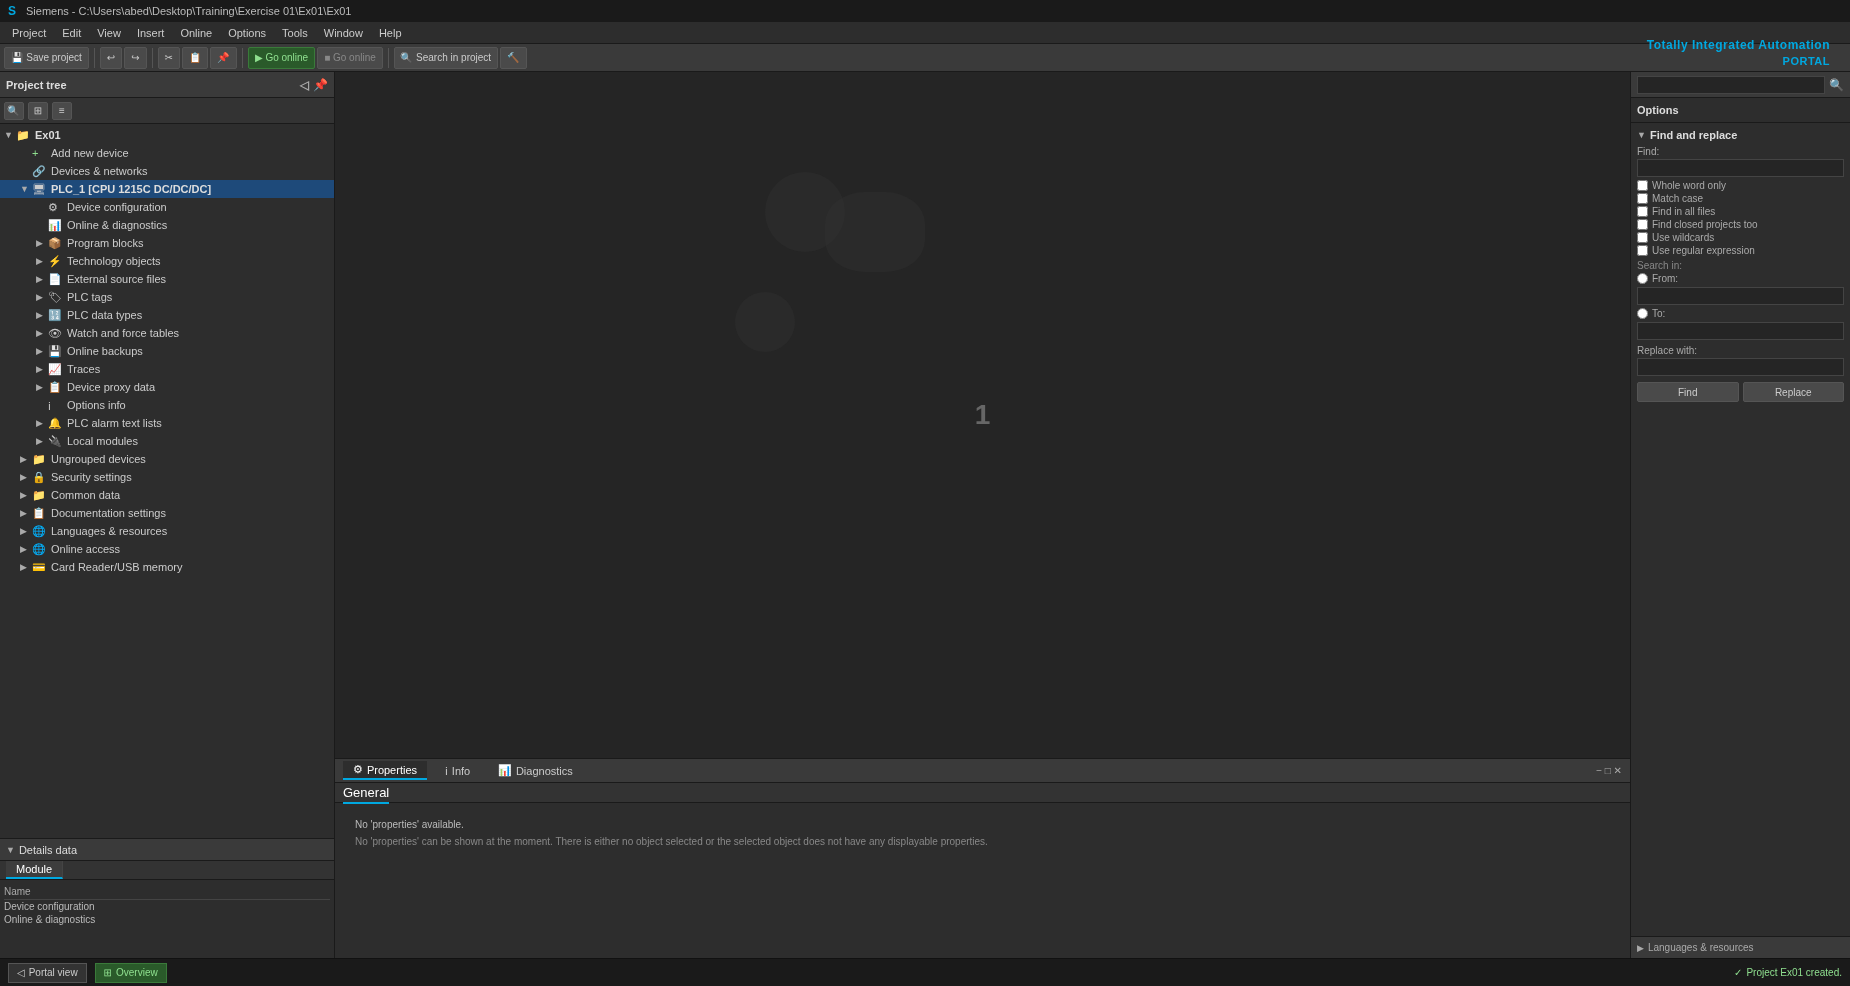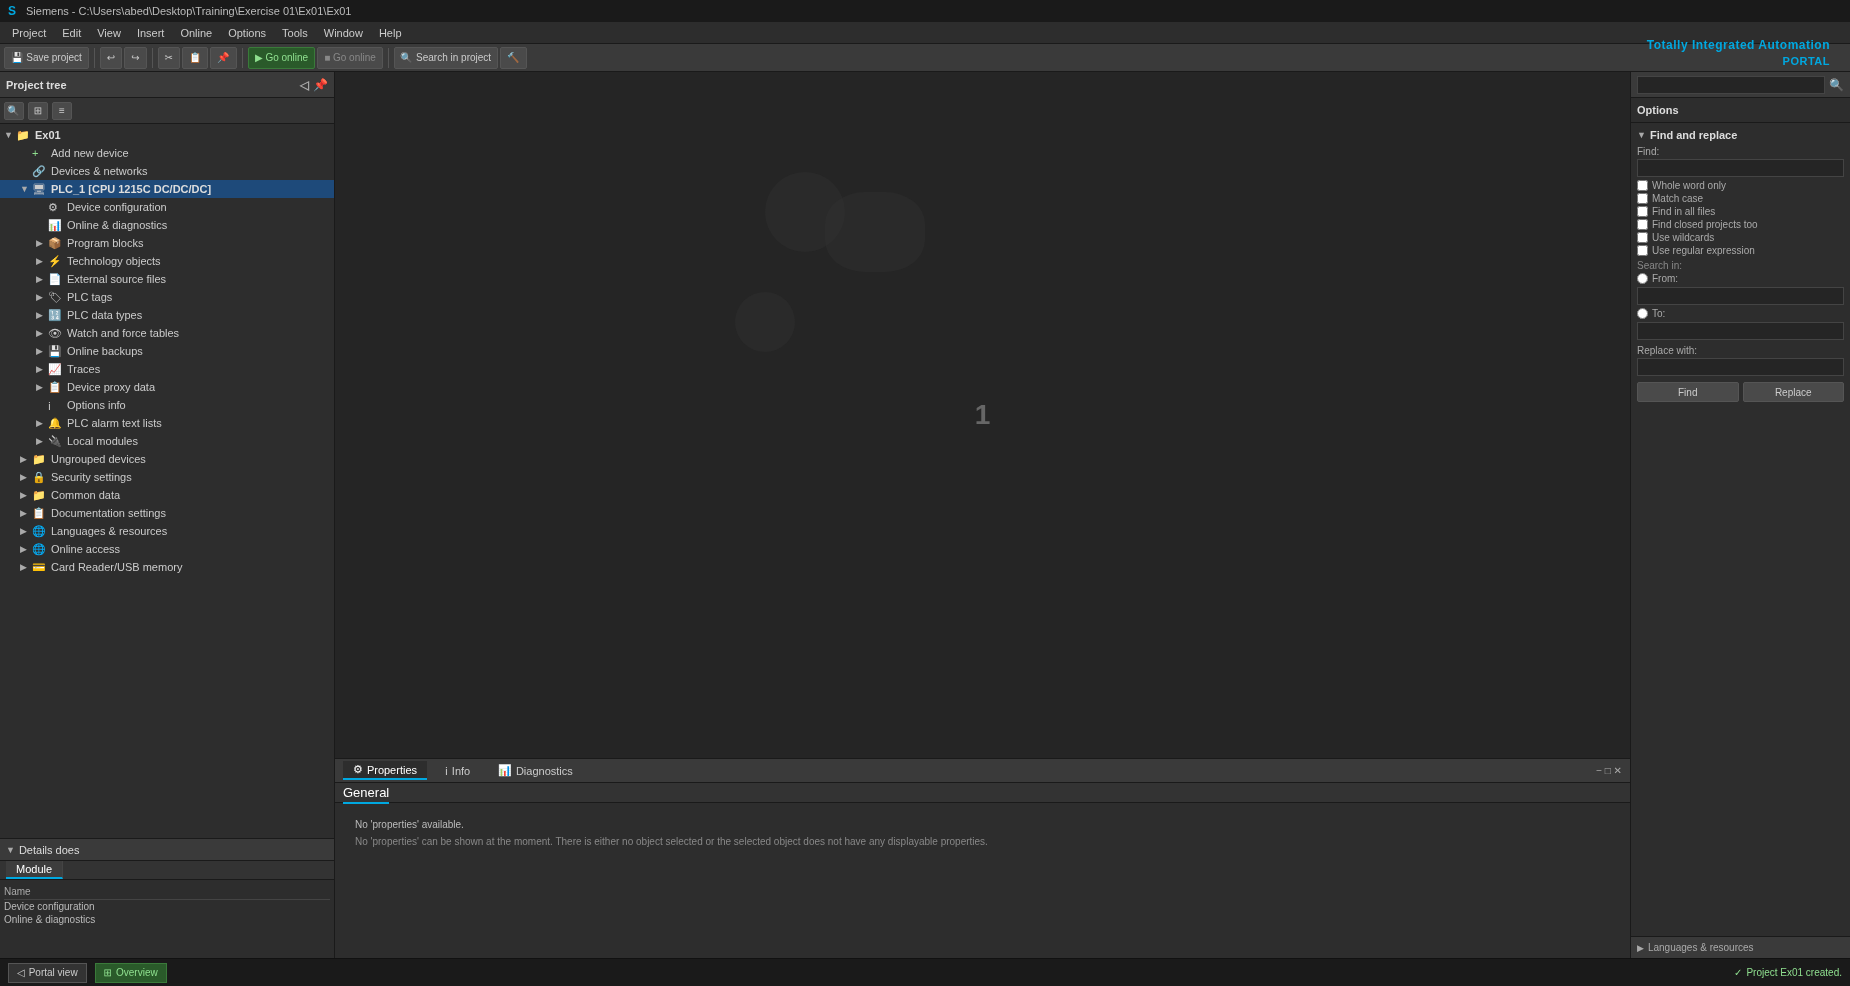--- a/index.html
+++ b/index.html
@@ -684,21 +684,21 @@
         <span class="tree-arrow">▶</span>
         <span class="tree-icon">💳</span>
         <span class="tree-label">Card Reader/USB memory</span>
       </div>
 
     </div>
 
     <div id="details-view">
       <div id="details-header">
         <span class="arrow">▼</span>
-        <span>Details does</span>
+        <span>Details data</span>
       </div>
       <div id="details-tabs">
         <div class="details-tab active">Module</div>
       </div>
       <div id="details-table">
         <div class="details-col-header">Name</div>
         <div class="details-row">
           <span class="d-name">Device configuration</span>
         </div>
         <div class="details-row">

